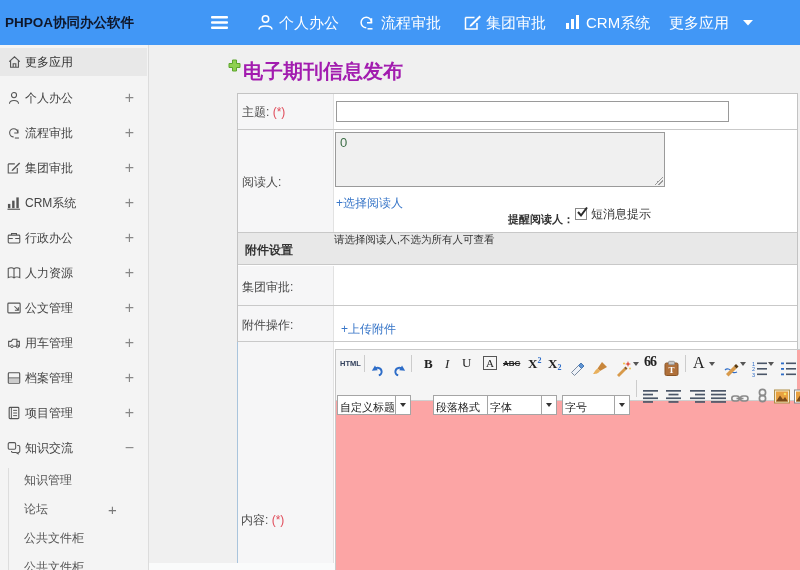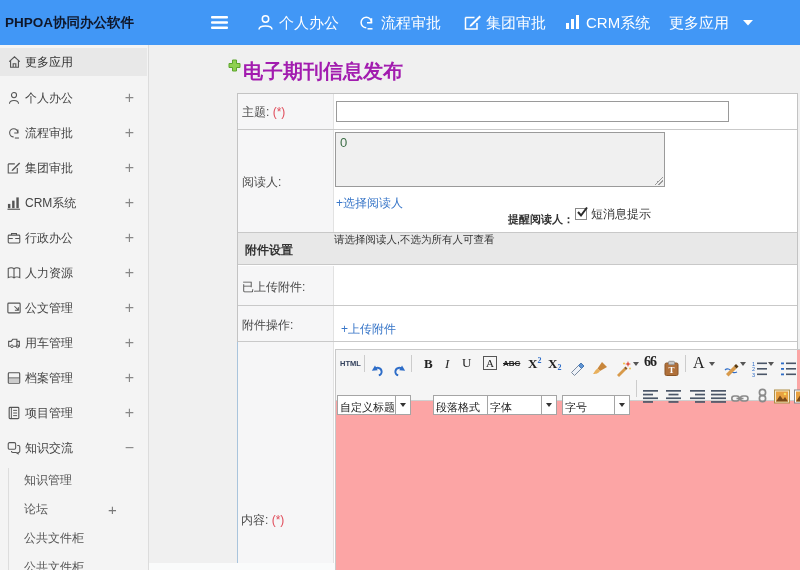--- a/index.html
+++ b/index.html
@@ -236,21 +236,21 @@
       <div class="hline" style="top:211px;"></div>
       <div class="hline" style="top:247px;"></div>
 
       <div class="lblcell" style="top:36px; height:102px;">
           <div class="lbl" style="top:44px;">阅读人:</div>
         </div>
       <div class="lblcell" style="top:0; height:35px;">
           <div class="lbl" style="top:10px;">主题: <span class="req">(*)</span></div>
         </div>
       <div class="lblcell" style="top:172px; height:39px;">
-          <div class="lbl" style="top:13px;">已上传附件:</div>
+          <div class="lbl" style="top:13px;">集团审批:</div>
         </div>
       <div class="lblcell" style="top:212px; height:35px;">
           <div class="lbl" style="top:11px;">附件操作:</div>
         </div>
       <div class="lblcell" style="top:248px; height:230px; border-left:1px solid #a9c4dc; left:-1px; width:97px;">
           <div class="lbl" style="top:170px; left:3px;">内容: <span class="req">(*)</span></div>
         </div>
 
       <div id="sechdr">
           <span>附件设置</span>

